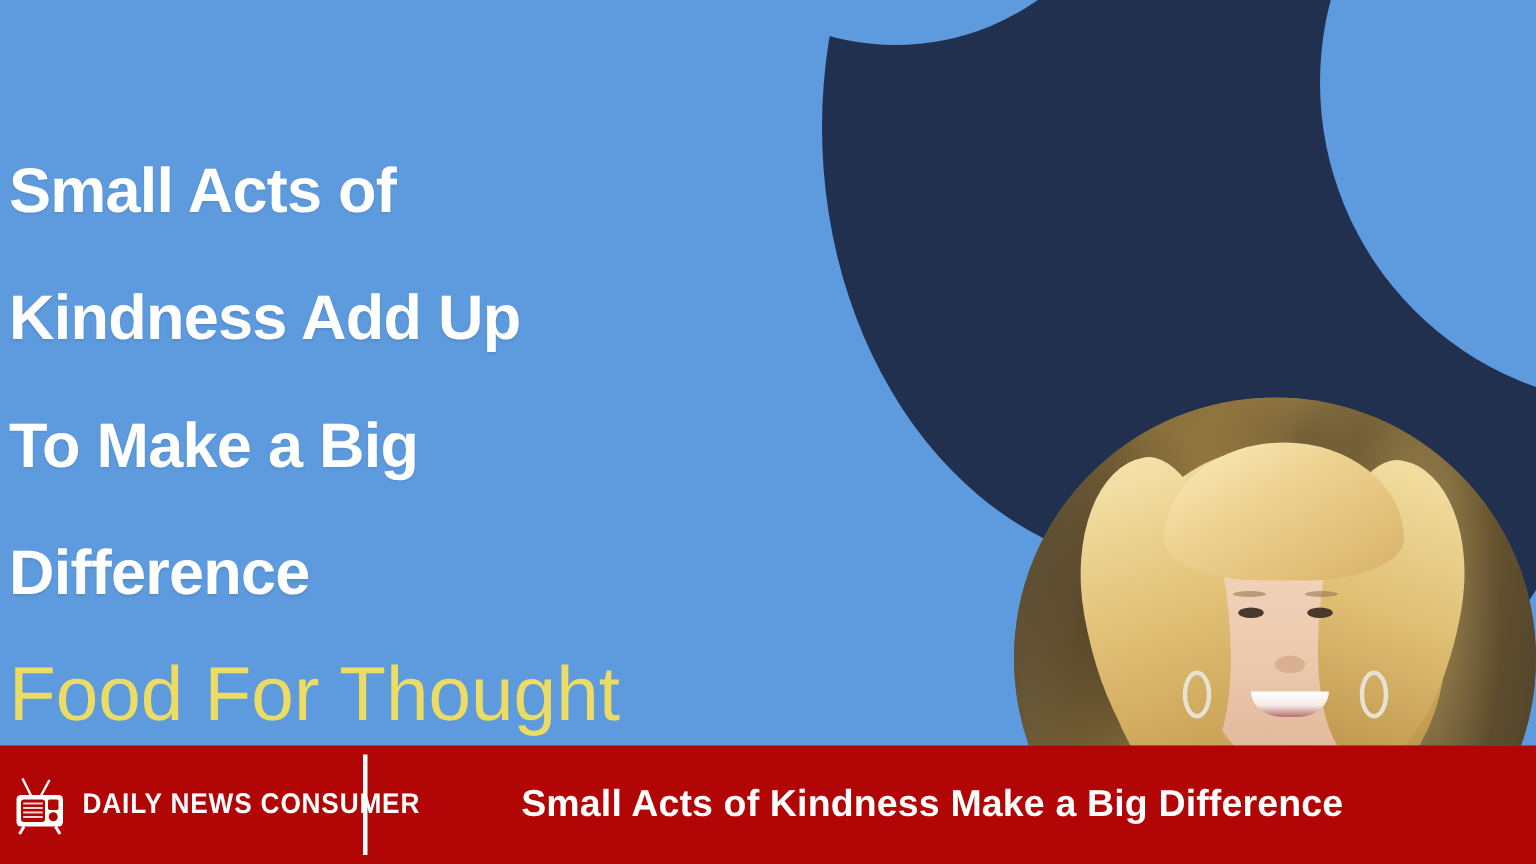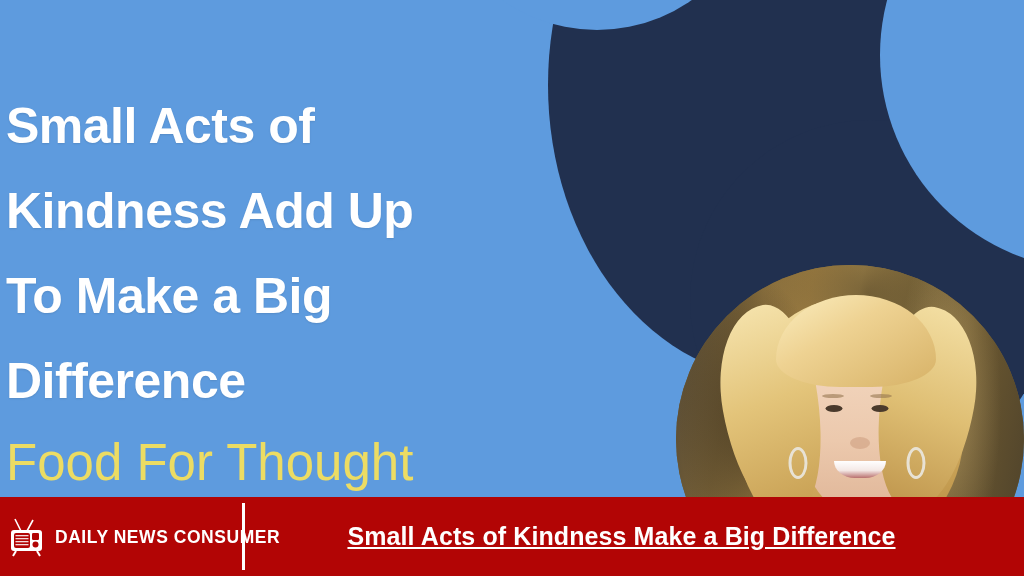--- a/index.html
+++ b/index.html
@@ -66,21 +66,21 @@
   
   #headline-block {
     position: absolute;
     left: 6px;
     top: 84px;
     width: 560px;
   }
   #headline {
     margin: 0;
     color: #ffffff;
-    font-size: 50px;
+    font-size: 42px;
     line-height: 85px;
     font-weight: 700;
     letter-spacing: -0.5px;
     white-space: pre-line;
     text-shadow: 0 1px 2px rgba(0,0,0,0.10);
   }
   #subtitle {
     margin: 0;
     padding-top: 8px;
     color: #ecdc63;
@@ -295,21 +295,20 @@
     align-items: center;
     justify-content: center;
     padding-right: 26px;
   }
   #bar-headline {
     color: #ffffff;
     font-size: 25px;
     font-weight: 700;
     letter-spacing: 0.1px;
     white-space: nowrap;
-    text-decoration: underline;
   }
 </style>
 </head>
 <body>
 
 <div id="stage">
 
   <div id="hero">
 
     <div class="navy-blob" id="navy-main"></div>

